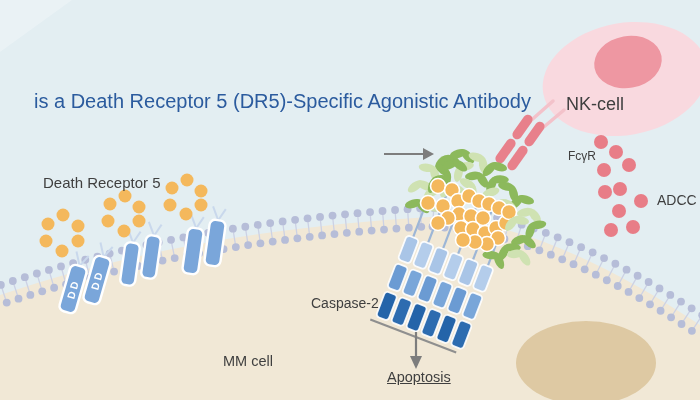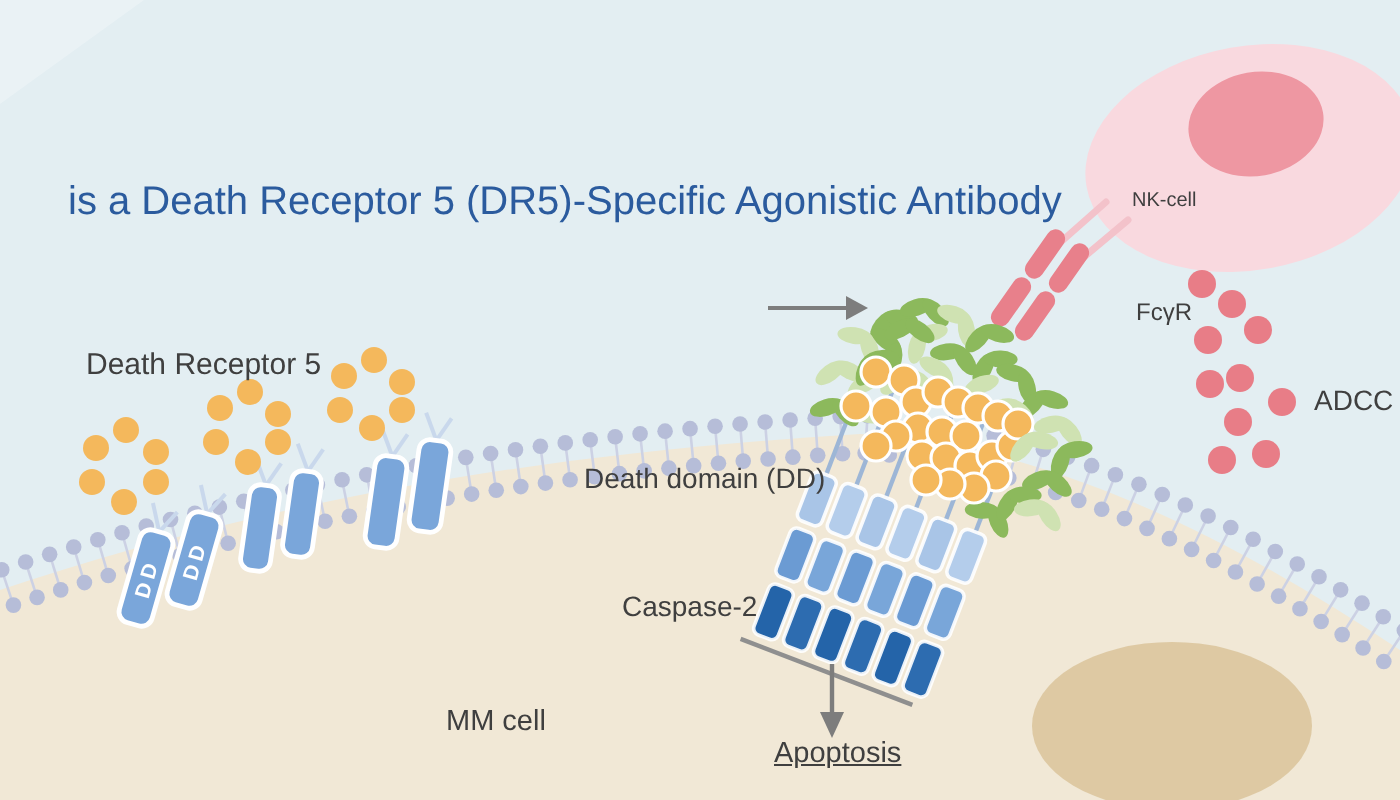--- a/index.html
+++ b/index.html
@@ -14,21 +14,21 @@
   .lbl{
     position:absolute;
     color:var(--c-dark,#3f3f3f);
     white-space:nowrap;
     line-height:1.1;
   }
   #t-title{left:14px;top:26px;font-size:42px;font-weight:bold;letter-spacing:-1px;color:var(--c-blue,#2b5b9e);}
   #t-subtitle{left:14px;top:90px;font-size:20px;font-weight:400;color:var(--c-blue,#2b5b9e);margin-left:20px;}
   #t-benu{left:277px;top:142px;font-size:17px;font-weight:bold;color:var(--c-blue,#2b5b9e);}
   #t-dr5{left:27px;top:175px;font-size:15px;margin-left:16px;}
-  #t-nk{left:566px;top:95px;font-size:10px;}
+  #t-nk{left:566px;top:95px;font-size:18px;}
   #t-fcyr{left:568px;top:150px;font-size:12px;}
   #t-adcc{left:657px;top:193px;font-size:14px;}
   #t-dd{left:292px;top:232px;font-size:14px;}
   #t-fadd{left:235px;top:262px;font-size:14px;}
   #t-casp{left:311px;top:296px;font-size:14px;}
   #t-mm{left:223px;top:354px;font-size:14.5px;}
   #t-apop{left:387px;top:370px;font-size:14.5px;text-decoration:underline;}
 </style>
 </head>
 <body>
@@ -471,17 +471,16 @@
         <line x1="416" y1="332" x2="416" y2="358" stroke="#7d7d7d" stroke-width="2.2"></line>
         <polygon points="410,356 422,356 416,369" fill="#7d7d7d"></polygon>
       </g>
   </svg>
 
   <div class="lbl" id="t-subtitle">is a Death Receptor 5 (DR5)-Specific Agonistic Antibody</div>
   <div class="lbl" id="t-dr5">Death Receptor 5</div>
   <div class="lbl" id="t-nk">NK-cell</div>
   <div class="lbl" id="t-fcyr">FcγR</div>
   <div class="lbl" id="t-adcc">ADCC</div>
-  <div class="lbl" id="t-dd">Death domain (DD)</div>
   <div class="lbl" id="t-casp">Caspase-2</div>
   <div class="lbl" id="t-mm">MM cell</div>
   <div class="lbl" id="t-apop">Apoptosis</div>
 </div>
 
 </body></html>

